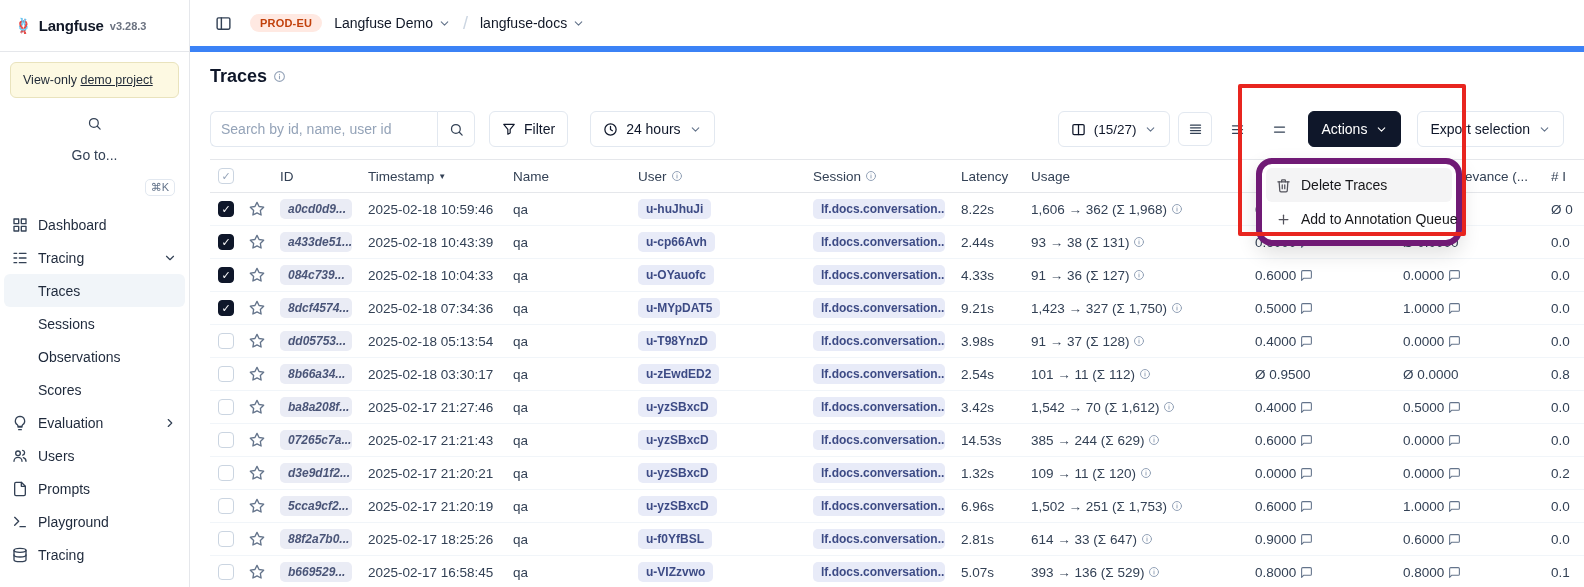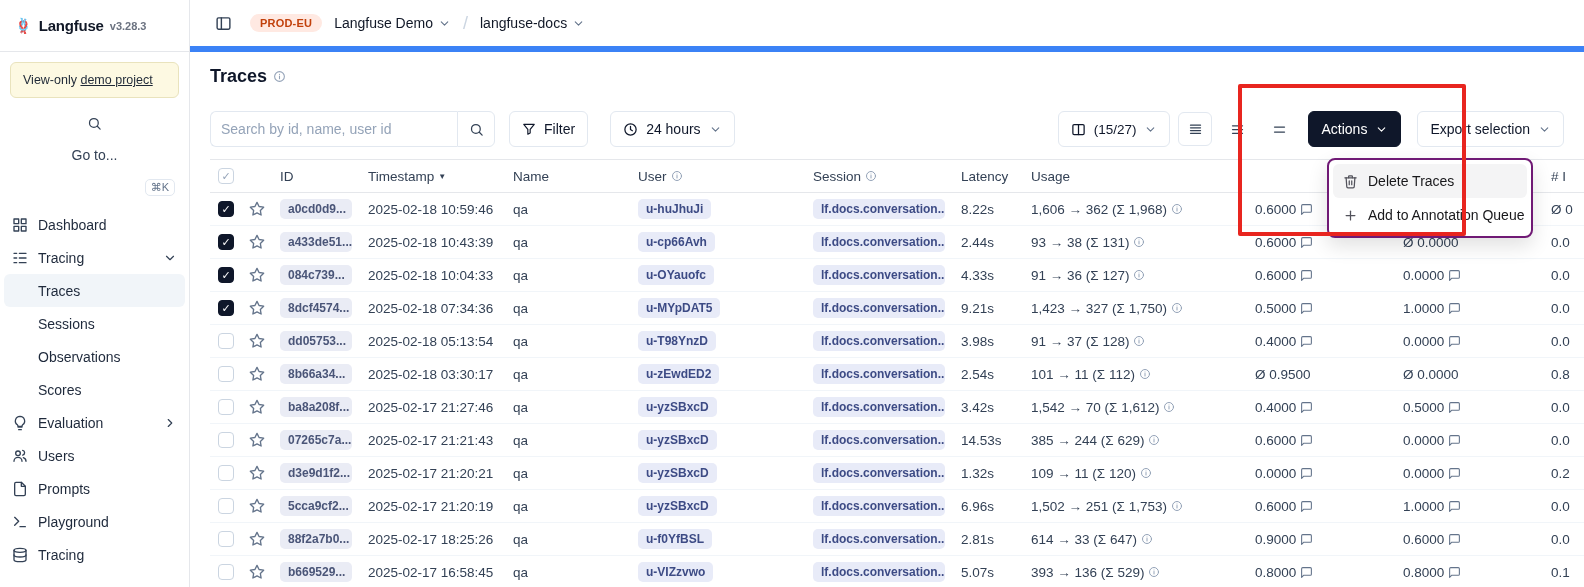--- a/index.html
+++ b/index.html
@@ -37,21 +37,21 @@
   .crumb { display:flex; align-items:center; gap:5px; font-weight:500; color:#111827; cursor:pointer; }
   .crumb .chev { margin-left:0; }
   .slash { color:#cbd5e1; font-size:18px; font-weight:300; }
 
   .content { padding:0 20px; }
   .title-row { display:flex; align-items:center; gap:6px; margin-top:14px; }
   .page-title { font-size:18px; font-weight:700; color:#0f172a; }
   .muted-icon { color:#94a3b8; }
 
   .toolbar { margin-top:24px; display:flex; align-items:center; gap:8px; height:36px; }
-  .search-group { display:flex; width:285px; }
+  .search-group { display:flex; width:265px; }
   .search-group input { flex:1; height:36px; border:1px solid #e2e8f0; border-right:none; border-radius:6px 0 0 6px; padding:0 10px; font-size:14px; color:#0f172a; outline:none; font-family:inherit; }
   .search-group input::placeholder { color:#94a3b8; }
   .search-btn { width:38px; height:36px; border:1px solid #e2e8f0; border-radius:0 6px 6px 0; background:#fff; display:flex; align-items:center; justify-content:center; color:#334155; cursor:pointer; }
   .btn { height:36px; display:inline-flex; align-items:center; gap:8px; padding:0 12px; border:1px solid #e2e8f0; border-radius:6px; background:#fff; font-size:14px; color:#0f172a; cursor:pointer; font-family:inherit; white-space:nowrap; }
   .btn .chev-inline { color:#64748b; }
   .btn-filter { margin-left:6px; }
   .btn-time { margin-left:14px; }
   .btn-columns { margin-left:auto; font-size:13.5px; }
   .icon-btn { width:34px; height:34px; border-radius:6px; display:flex; align-items:center; justify-content:center; color:#334155; cursor:pointer; background:transparent; border:1px solid transparent; }
   .icon-btn.selected { border-color:#e2e8f0; background:#fff; }
@@ -65,27 +65,27 @@
   .thead { height:34px; border-top:1px solid #e5e7eb; border-bottom:1px solid #e5e7eb; font-size:13.5px; color:#334155; font-weight:500; }
   .tr { height:33px; border-bottom:1px solid #f1f5f9; font-size:13.5px; color:#334155; }
   .td, .th { padding:0 8px; white-space:nowrap; overflow:hidden; display:flex; align-items:center; gap:4px; }
   .c-center { justify-content:center; padding:0; }
   .checkbox { width:16px; height:16px; border:1.5px solid #cbd5e1; border-radius:4px; background:#fff; display:flex; align-items:center; justify-content:center; font-size:11px; cursor:pointer; }
   .checkbox.checked { background:#0f172a; border-color:#0f172a; }
   .checkbox.checked::after { content:"✓"; color:#fff; }
   .checkbox.semi::after { content:"✓"; color:#94a3b8; }
   .star { color:#64748b; cursor:pointer; }
   .pill { display:inline-block; padding:3px 8px; border-radius:5px; background:#e8ebf8; color:#3d4b85; font-size:12px; font-weight:600; max-width:100%; overflow:hidden; white-space:nowrap; }
-  .pill-id { background:#eaecf5; color:#4a5578; }
+  .pill-id { background:#eaecf5; color:#4a5578;font-style:italic; }
   .sort-arrow { font-size:8px; color:#334155; }
   .offset-header { margin-left:59px; display:inline-block; }
   .bubble { color:#64748b; }
 
   
-  .dropdown { position:absolute; left:1327px; top:158px; width:206px; background:#fff; border:2px solid #701a75; border-radius:8px; box-shadow:0 8px 20px rgba(0,0,0,.12); padding:4px; z-index:20; }
+  .dropdown { position:absolute; left:1256px; top:158px; width:206px; background:#fff; border:6px solid #701a75; border-radius:16px; box-shadow:0 8px 20px rgba(0,0,0,.12); padding:4px; z-index:20; }
   .dropdown-item { height:34px; display:flex; align-items:center; gap:10px; padding:0 10px; border-radius:6px; font-size:14px; color:#18181b; cursor:pointer; white-space:nowrap; }
   .dropdown-item.active { background:#f4f4f5; }
   .dropdown-item svg { color:#52525b; }
   .annotation-rect { position:absolute; left:1238px; top:84px; width:228px; height:152px; border:4px solid #e8251f; border-radius:2px; z-index:30; pointer-events:none; }
 </style>
 </head>
 <body>
 
 <div class="app">
 

